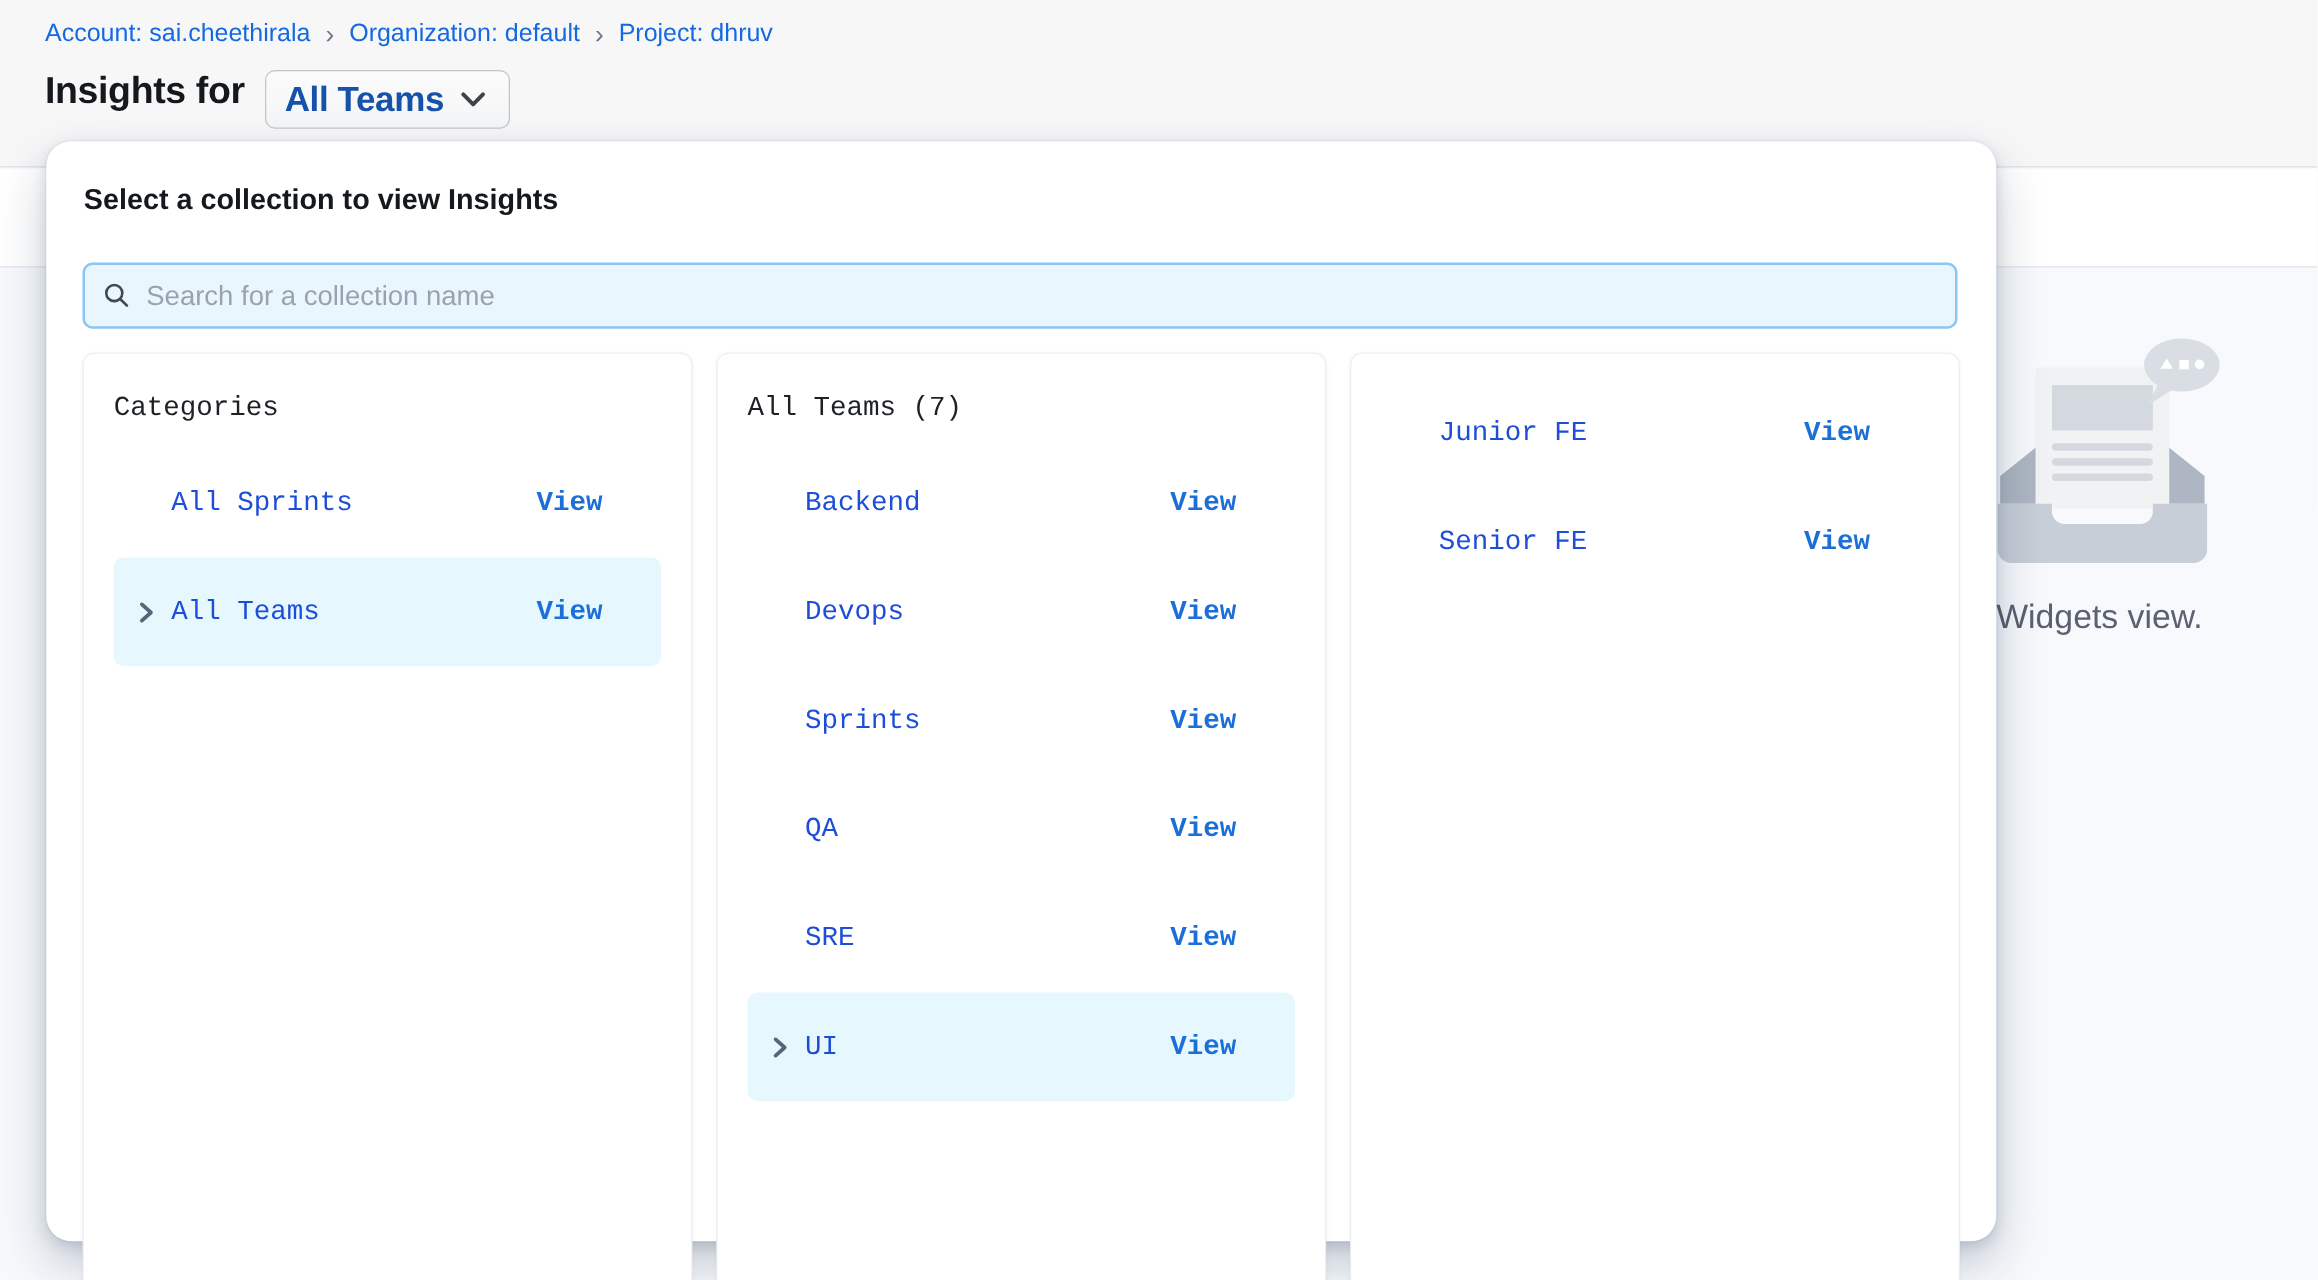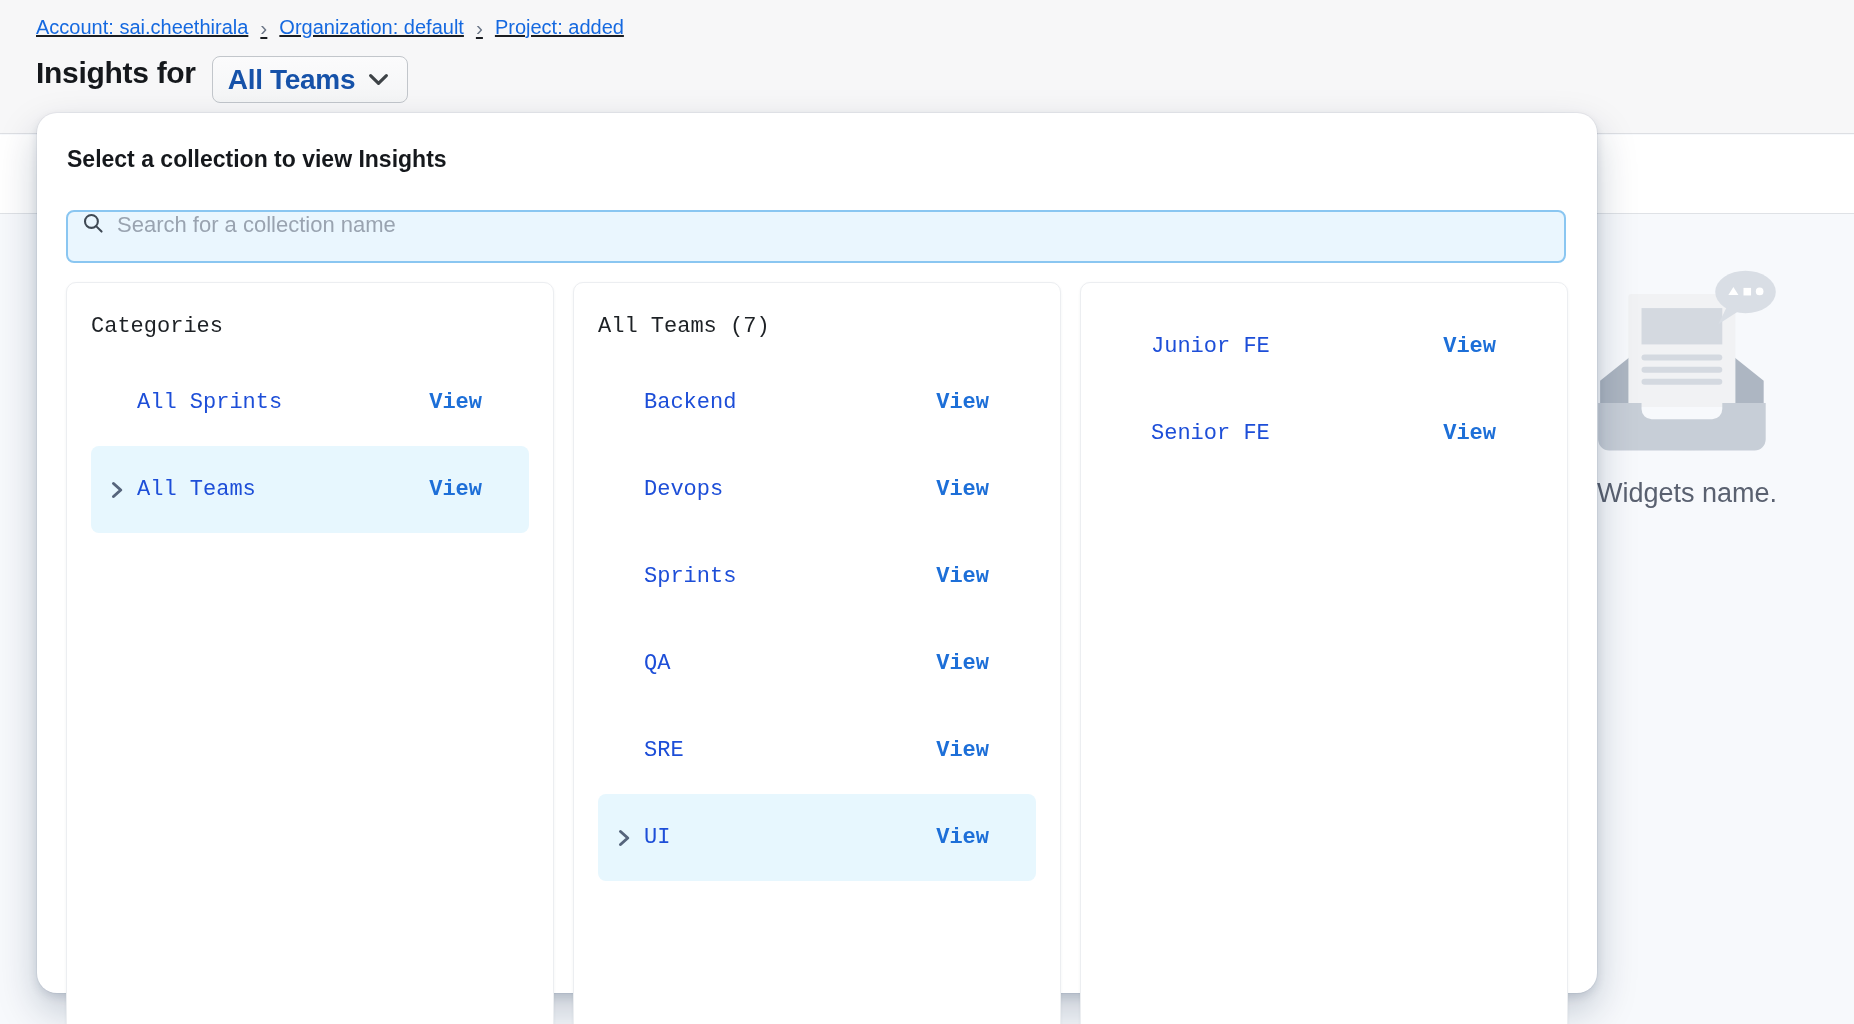--- a/index.html
+++ b/index.html
@@ -9,21 +9,21 @@
     background:#f7f9fc;
     position:relative;
     color:#1a1d21;
   }
 
   
   .bg-band-top   { position:absolute; left:0; top:0;    width:1854px; height:134px; background:#f7f7f8; border-bottom:1px solid #dddfe3; z-index:1; }
   .bg-band-mid   { position:absolute; left:0; top:135px; width:1854px; height:79px;  background:#ffffff; border-bottom:1px solid #dfe2e6; z-index:1; }
 
   
-  .breadcrumb { position:absolute; left:36px; top:16px; z-index:3; display:flex; gap:12px; font-size:20px;text-decoration:underline; }
+  .breadcrumb { position:absolute; left:36px; top:16px; z-index:3; display:flex; gap:12px; font-size:20px; }
   .breadcrumb a { color:#1569e0; text-decoration:none; cursor:pointer; }
   .crumb-sep { color:#6b7687; font-size:21px; line-height:1; padding-top:1px; }
 
   
   .heading-row { position:absolute; left:36px; top:56px; z-index:3; display:flex; align-items:flex-start; gap:16px; }
   .page-title { font-size:30px; font-weight:700; color:#15181c; letter-spacing:-0.3px; }
   .collection-btn {
     display:flex; align-items:center; gap:10px;
     height:47px; padding:0 15px;
     background:linear-gradient(#fbfbfc,#f4f5f6);
@@ -41,21 +41,21 @@
   .modal {
     position:absolute; left:37px; top:113px; width:1560px; height:880px; z-index:10;
     background:#fff; border-radius:20px;
     box-shadow:0 0 0 1px rgba(9,30,66,.04), 0 18px 40px rgba(9,30,66,.22), 0 4px 10px rgba(9,30,66,.12);
   }
   .modal-title { position:absolute; left:30px; top:33px; font-size:23px; font-weight:700; color:#15181c; }
 
   .search-box {
     position:absolute; left:29px; top:97px; width:1500px; height:53px;
     background:#eaf6fe; border:2px solid #8ac6f1; border-radius:8px;
-    display:flex; align-items:flex-start; padding:0 14px; gap:12px;
+    display:flex; align-items:center; padding:0 14px; gap:12px;
   }
   .search-box svg { flex:0 0 auto; stroke:#3f4954; }
   .search-box input {
     flex:1; border:none; outline:none; background:transparent;
     font-family:inherit; font-size:22px; color:#2b2f35;
   }
   .search-box input::placeholder { color:#99a3b0; }
 
   .columns {
     position:absolute; left:29px; top:169px; width:1502px; height:800px;
@@ -84,21 +84,21 @@
 <body>
 
 <div class="bg-band-top"></div>
 <div class="bg-band-mid"></div>
 
 <nav class="breadcrumb">
   <a>Account: sai.cheethirala</a>
   <span class="crumb-sep">›</span>
   <a>Organization: default</a>
   <span class="crumb-sep">›</span>
-  <a>Project: added</a>
+  <a>Project: dhruv</a>
 </nav>
 
 <div class="heading-row">
   <h1 class="page-title">Insights for</h1>
   <button class="collection-btn">
     <span class="btn-label">All Teams</span>
     <svg width="27" height="27" viewBox="0 0 24 24" fill="none">
       <path d="M5 8.5 L12 15.5 L19 8.5" stroke-width="2.8" stroke-linecap="round" stroke-linejoin="round"></path>
     </svg>
   </button>
@@ -114,21 +114,21 @@
     <rect x="55" y="102" width="80" height="6" rx="3" fill="#d4d9e0"></rect>
     <rect x="55" y="114" width="80" height="6" rx="3" fill="#d4d9e0"></rect>
     <rect x="55" y="126" width="80" height="6" rx="3" fill="#d4d9e0"></rect>
     <path d="M12,150 H55 V156 a10 10 0 0 0 10 10 H125 a10 10 0 0 0 10 -10 V150 H178 V186 a11 11 0 0 1 -11 11 H23 a11 11 0 0 1 -11 -11 Z" fill="#c7ced7"></path>
     <ellipse cx="158" cy="40" rx="30" ry="21" fill="#d9dee5"></ellipse>
     <polygon points="140,54 131,72 153,58" fill="#d9dee5"></polygon>
     <polygon points="141,43 146,35 151,43" fill="#ffffff"></polygon>
     <rect x="156" y="36" width="7.5" height="7.5" fill="#ffffff"></rect>
     <circle cx="172" cy="39.5" r="3.8" fill="#ffffff"></circle>
   </svg>
-  <div class="msg">Widgets name.</div>
+  <div class="msg">Widgets view.</div>
 </div>
 
 <div class="modal">
   <h2 class="modal-title">Select a collection to view Insights</h2>
 
   <div class="search-box">
     <svg width="23" height="23" viewBox="0 0 20 20" fill="none">
       <circle cx="8.2" cy="8.2" r="5.6" stroke-width="1.8"></circle>
       <path d="M12.5 12.5 L17 17" stroke-width="1.8" stroke-linecap="round"></path>
     </svg>

